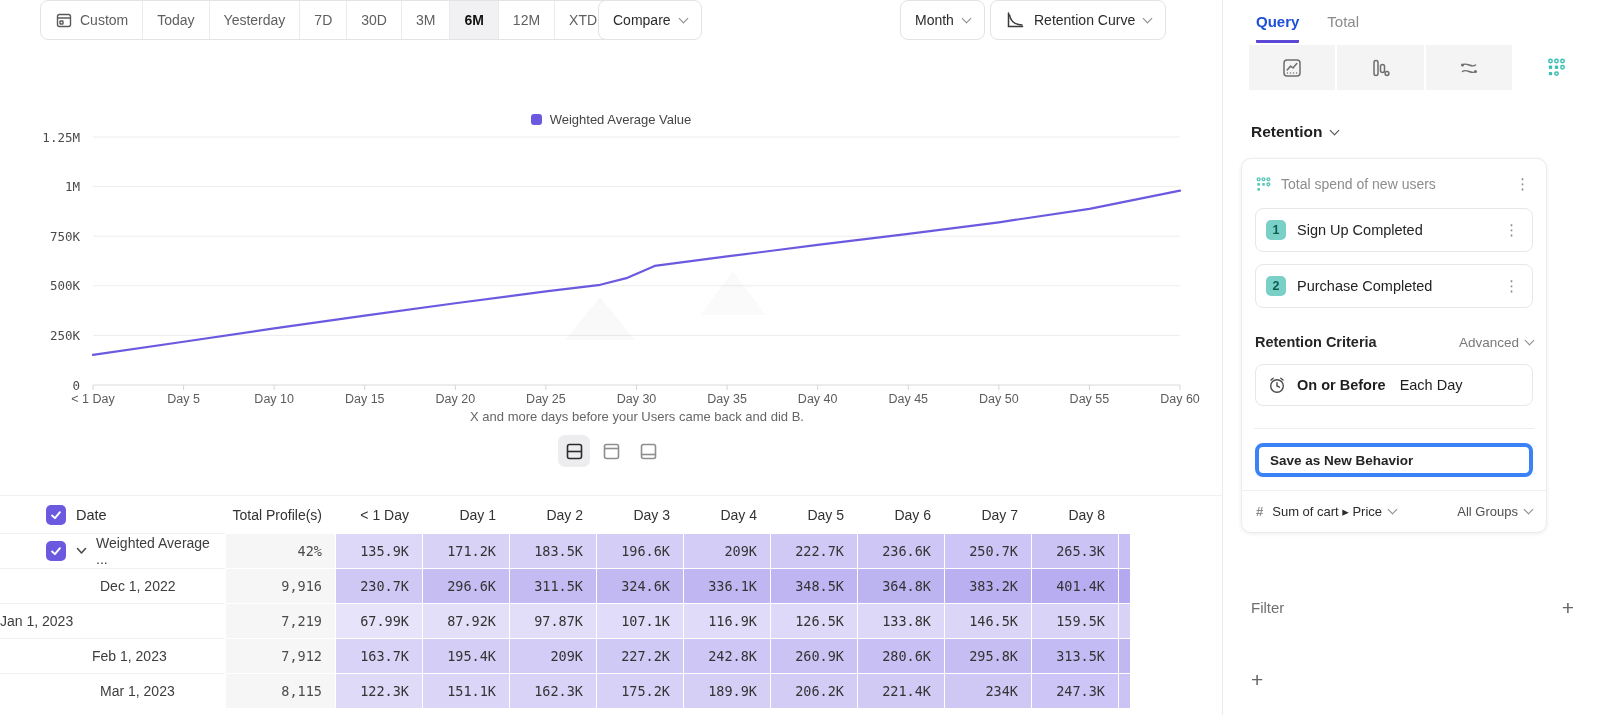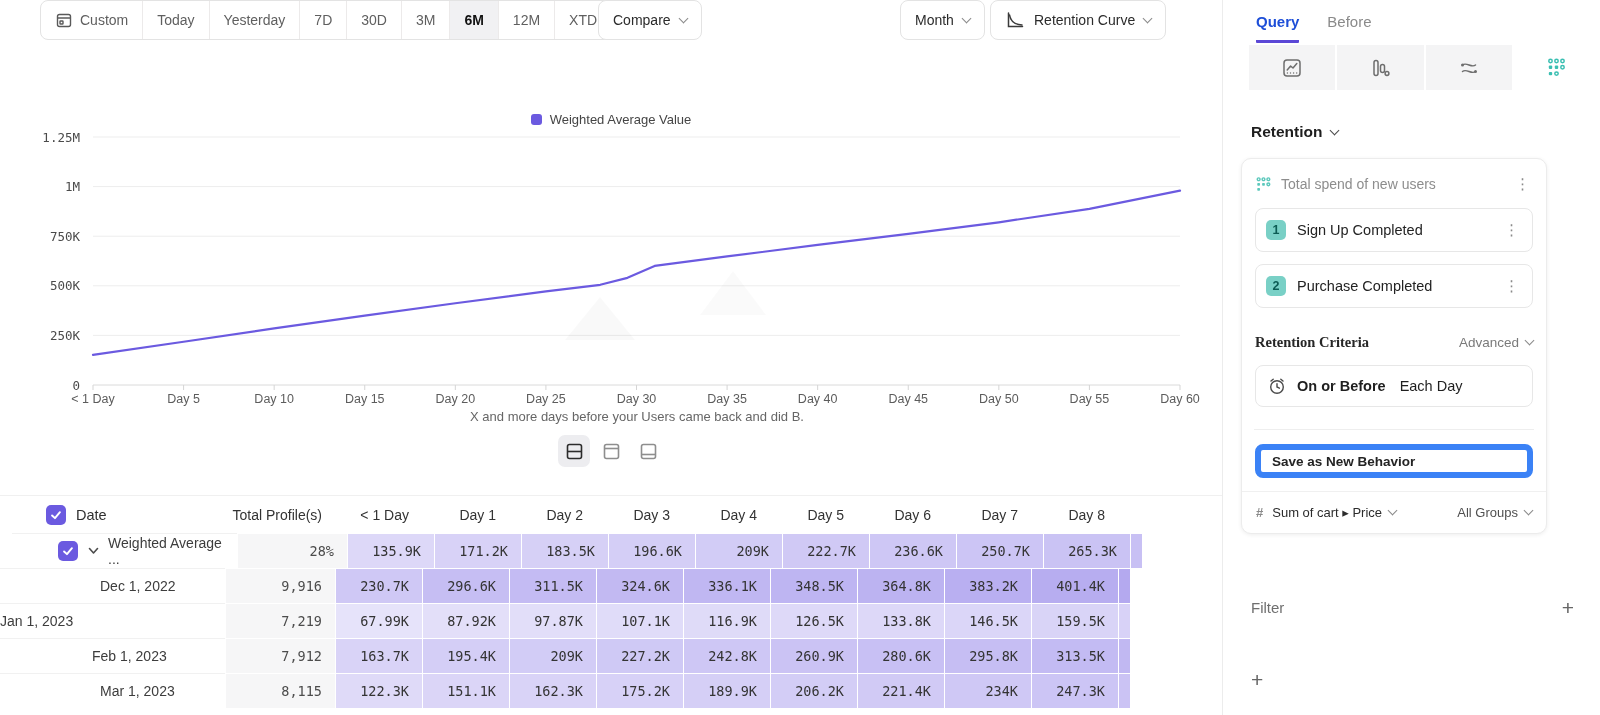--- a/index.html
+++ b/index.html
@@ -49,27 +49,27 @@
   .icontab.active { background:#fff; }
   .pheading { position:absolute; left:28px; top:123px; display:flex; align-items:center; gap:9px; font-size:15.5px; font-weight:bold; color:#1e1e1e; }
   .card { position:absolute; left:18px; top:158px; width:306px; background:#fff; border:1px solid #ececec; border-radius:10px; box-shadow:0 1px 4px rgba(0,0,0,0.07); padding:13px 13px 0 13px; }
   .card-head { display:flex; align-items:center; gap:9px; height:24px; }
   .card-title { flex:1; font-size:14px; color:#8d8d8d; white-space:nowrap; overflow:hidden; }
   .kebab { color:#8a8a8a; font-size:15px; cursor:pointer; padding:0 3px; }
   .step { display:flex; align-items:center; gap:11px; height:44px; border:1px solid #e7e7e7; border-radius:8px; margin-top:12px; padding:0 10px; cursor:pointer; }
   .badge { width:20px; height:20px; border-radius:5px; background:#79D0C6; color:#0c5c54; font-size:12.5px; font-weight:bold; display:flex; align-items:center; justify-content:center; }
   .step-label { flex:1; font-size:14.5px; color:#232323; }
   .criteria { display:flex; align-items:center; margin-top:26px; }
-  .criteria-label { flex:1; font-size:14.5px; font-weight:bold; color:#262626;font-family:Liberation Serif, serif; }
+  .criteria-label { flex:1; font-size:14.5px; font-weight:bold; color:#262626; }
   .criteria-mode { font-size:13.5px; color:#7a7a7a; display:flex; align-items:center; gap:7px; cursor:pointer; }
   .clockrow { display:flex; align-items:center; gap:10px; height:42px; border:1px solid #e7e7e7; border-radius:8px; margin-top:14px; padding:0 11px; cursor:pointer; }
   .clockrow b { font-size:14.5px; color:#1f1f1f; }
   .clockrow span.val { font-size:14.5px; color:#1f1f1f; margin-left:4px; }
   .divider { height:1px; background:#eee; margin:22px -1px 0 -1px; }
-  .saverow { display:flex; align-items:center; height:34px; border:6px solid #3b82f6; border-radius:8px; margin-top:14px; padding:0 11px; font-size:13.5px; font-weight:bold; color:#242424; cursor:pointer; }
+  .saverow { display:flex; align-items:center; height:34px; border:4px solid #3b82f6; border-radius:8px; margin-top:14px; padding:0 11px; font-size:13.5px; font-weight:bold; color:#242424; cursor:pointer; }
   .measure { display:flex; align-items:center; gap:9px; height:42px; border-top:1px solid #f0f0f0; margin:13px -13px 0 -13px; padding:0 14px; }
   .measure .hash { color:#8a8a8a; font-size:13px; font-weight:bold; }
   .measure .mlabel { font-size:13px; color:#2c2c2c; display:flex; align-items:center; gap:7px; flex:1; cursor:pointer; }
   .measure .groups { font-size:13px; color:#4f4f4f; display:flex; align-items:center; gap:7px; cursor:pointer; }
   .prow { position:absolute; left:28px; right:26px; display:flex; align-items:center; }
   .prow .plabel { flex:1; font-size:15px; color:#6f6f6f; }
   .plus { font-size:21px; font-weight:300; color:#666; cursor:pointer; line-height:1; }
 </style>
 </head>
 <body>
@@ -220,34 +220,34 @@
         <div class="tcell" style="width: 87px;">Day 1</div>
         <div class="tcell" style="width: 87px;">Day 2</div>
         <div class="tcell" style="width: 87px;">Day 3</div>
         <div class="tcell" style="width: 87px;">Day 4</div>
         <div class="tcell" style="width: 87px;">Day 5</div>
         <div class="tcell" style="width: 87px;">Day 6</div>
         <div class="tcell" style="width: 87px;">Day 7</div>
         <div class="tcell" style="width: 87px;">Day 8</div>
       </div>
       <div class="trow">
-        <div class="tlabel" style="padding-left: 46px; margin-left: 12px;">
+        <div class="tlabel" style="padding-left: 46px;">
           <div class="cb">
             <svg width="14" height="14" viewBox="0 0 16 16" fill="none" stroke="#fff" stroke-width="2.2" stroke-linecap="round" stroke-linejoin="round">
               <polyline points="3.5,8.5 6.8,11.6 12.5,4.8"></polyline>
             </svg>
           </div>
           <span class="rowchev">
             <svg width="11" height="8" viewBox="0 0 11 8" fill="none" stroke="#4c4c4c" stroke-width="1.6" stroke-linecap="round" stroke-linejoin="round">
               <polyline points="1.5,1.5 5.5,6 9.5,1.5"></polyline>
             </svg>
           </span>
           <span>Weighted Average ...</span>
         </div>
-        <div class="tcell mono" style="width: 110px; background: rgb(246, 246, 247); color: rgb(76, 76, 76);">28%</div>
+        <div class="tcell mono" style="width: 110px; background: rgb(246, 246, 247); color: rgb(76, 76, 76);">42%</div>
         <div class="tcell mono" style="width: 87px; background: rgba(105, 84, 224, 0.227);">135.9K</div>
         <div class="tcell mono" style="width: 87px; background: rgba(105, 84, 224, 0.263);">171.2K</div>
         <div class="tcell mono" style="width: 87px; background: rgba(105, 84, 224, 0.275);">183.5K</div>
         <div class="tcell mono" style="width: 87px; background: rgba(105, 84, 224, 0.286);">196.6K</div>
         <div class="tcell mono" style="width: 87px; background: rgba(105, 84, 224, 0.298);">209K</div>
         <div class="tcell mono" style="width: 87px; background: rgba(105, 84, 224, 0.314);">222.7K</div>
         <div class="tcell mono" style="width: 87px; background: rgba(105, 84, 224, 0.325);">236.6K</div>
         <div class="tcell mono" style="width: 87px; background: rgba(105, 84, 224, 0.337);">250.7K</div>
         <div class="tcell mono" style="width: 87px; background: rgba(105, 84, 224, 0.353);">265.3K</div>
         <div class="tcell" style="width: 12px; padding: 0px; background: rgba(105, 84, 224, 0.37);"></div>
@@ -314,21 +314,21 @@
         <div class="tcell mono" style="width: 87px; background: rgba(105, 84, 224, 0.31);">221.4K</div>
         <div class="tcell mono" style="width: 87px; background: rgba(105, 84, 224, 0.32);">234K</div>
         <div class="tcell mono" style="width: 87px; background: rgba(105, 84, 224, 0.337);">247.3K</div>
         <div class="tcell" style="width: 12px; padding: 0px; background: rgba(105, 84, 224, 0.35);"></div>
       </div>
     </div>
 
   <div class="panel">
     <div class="ptabs">
       <span class="ptab active">Query</span>
-      <span class="ptab">Before</span>
+      <span class="ptab">Total</span>
     </div>
 
     <div class="icontabs">
       <div class="icontab">
         <span style="display:flex;">
           <svg width="22" height="22" viewBox="0 0 22 22" fill="none" stroke="#6e6e6e" stroke-width="1.5" stroke-linecap="round" stroke-linejoin="round">
             <rect x="3" y="3" width="16" height="16" rx="3"></rect>
             <polyline points="6.2,13 9.6,9 12,11 15.8,6.6"></polyline>
             <circle cx="6.4" cy="16" r="0.7" fill="#6e6e6e" stroke="none"></circle>
             <circle cx="9.5" cy="16" r="0.7" fill="#6e6e6e" stroke="none"></circle>

